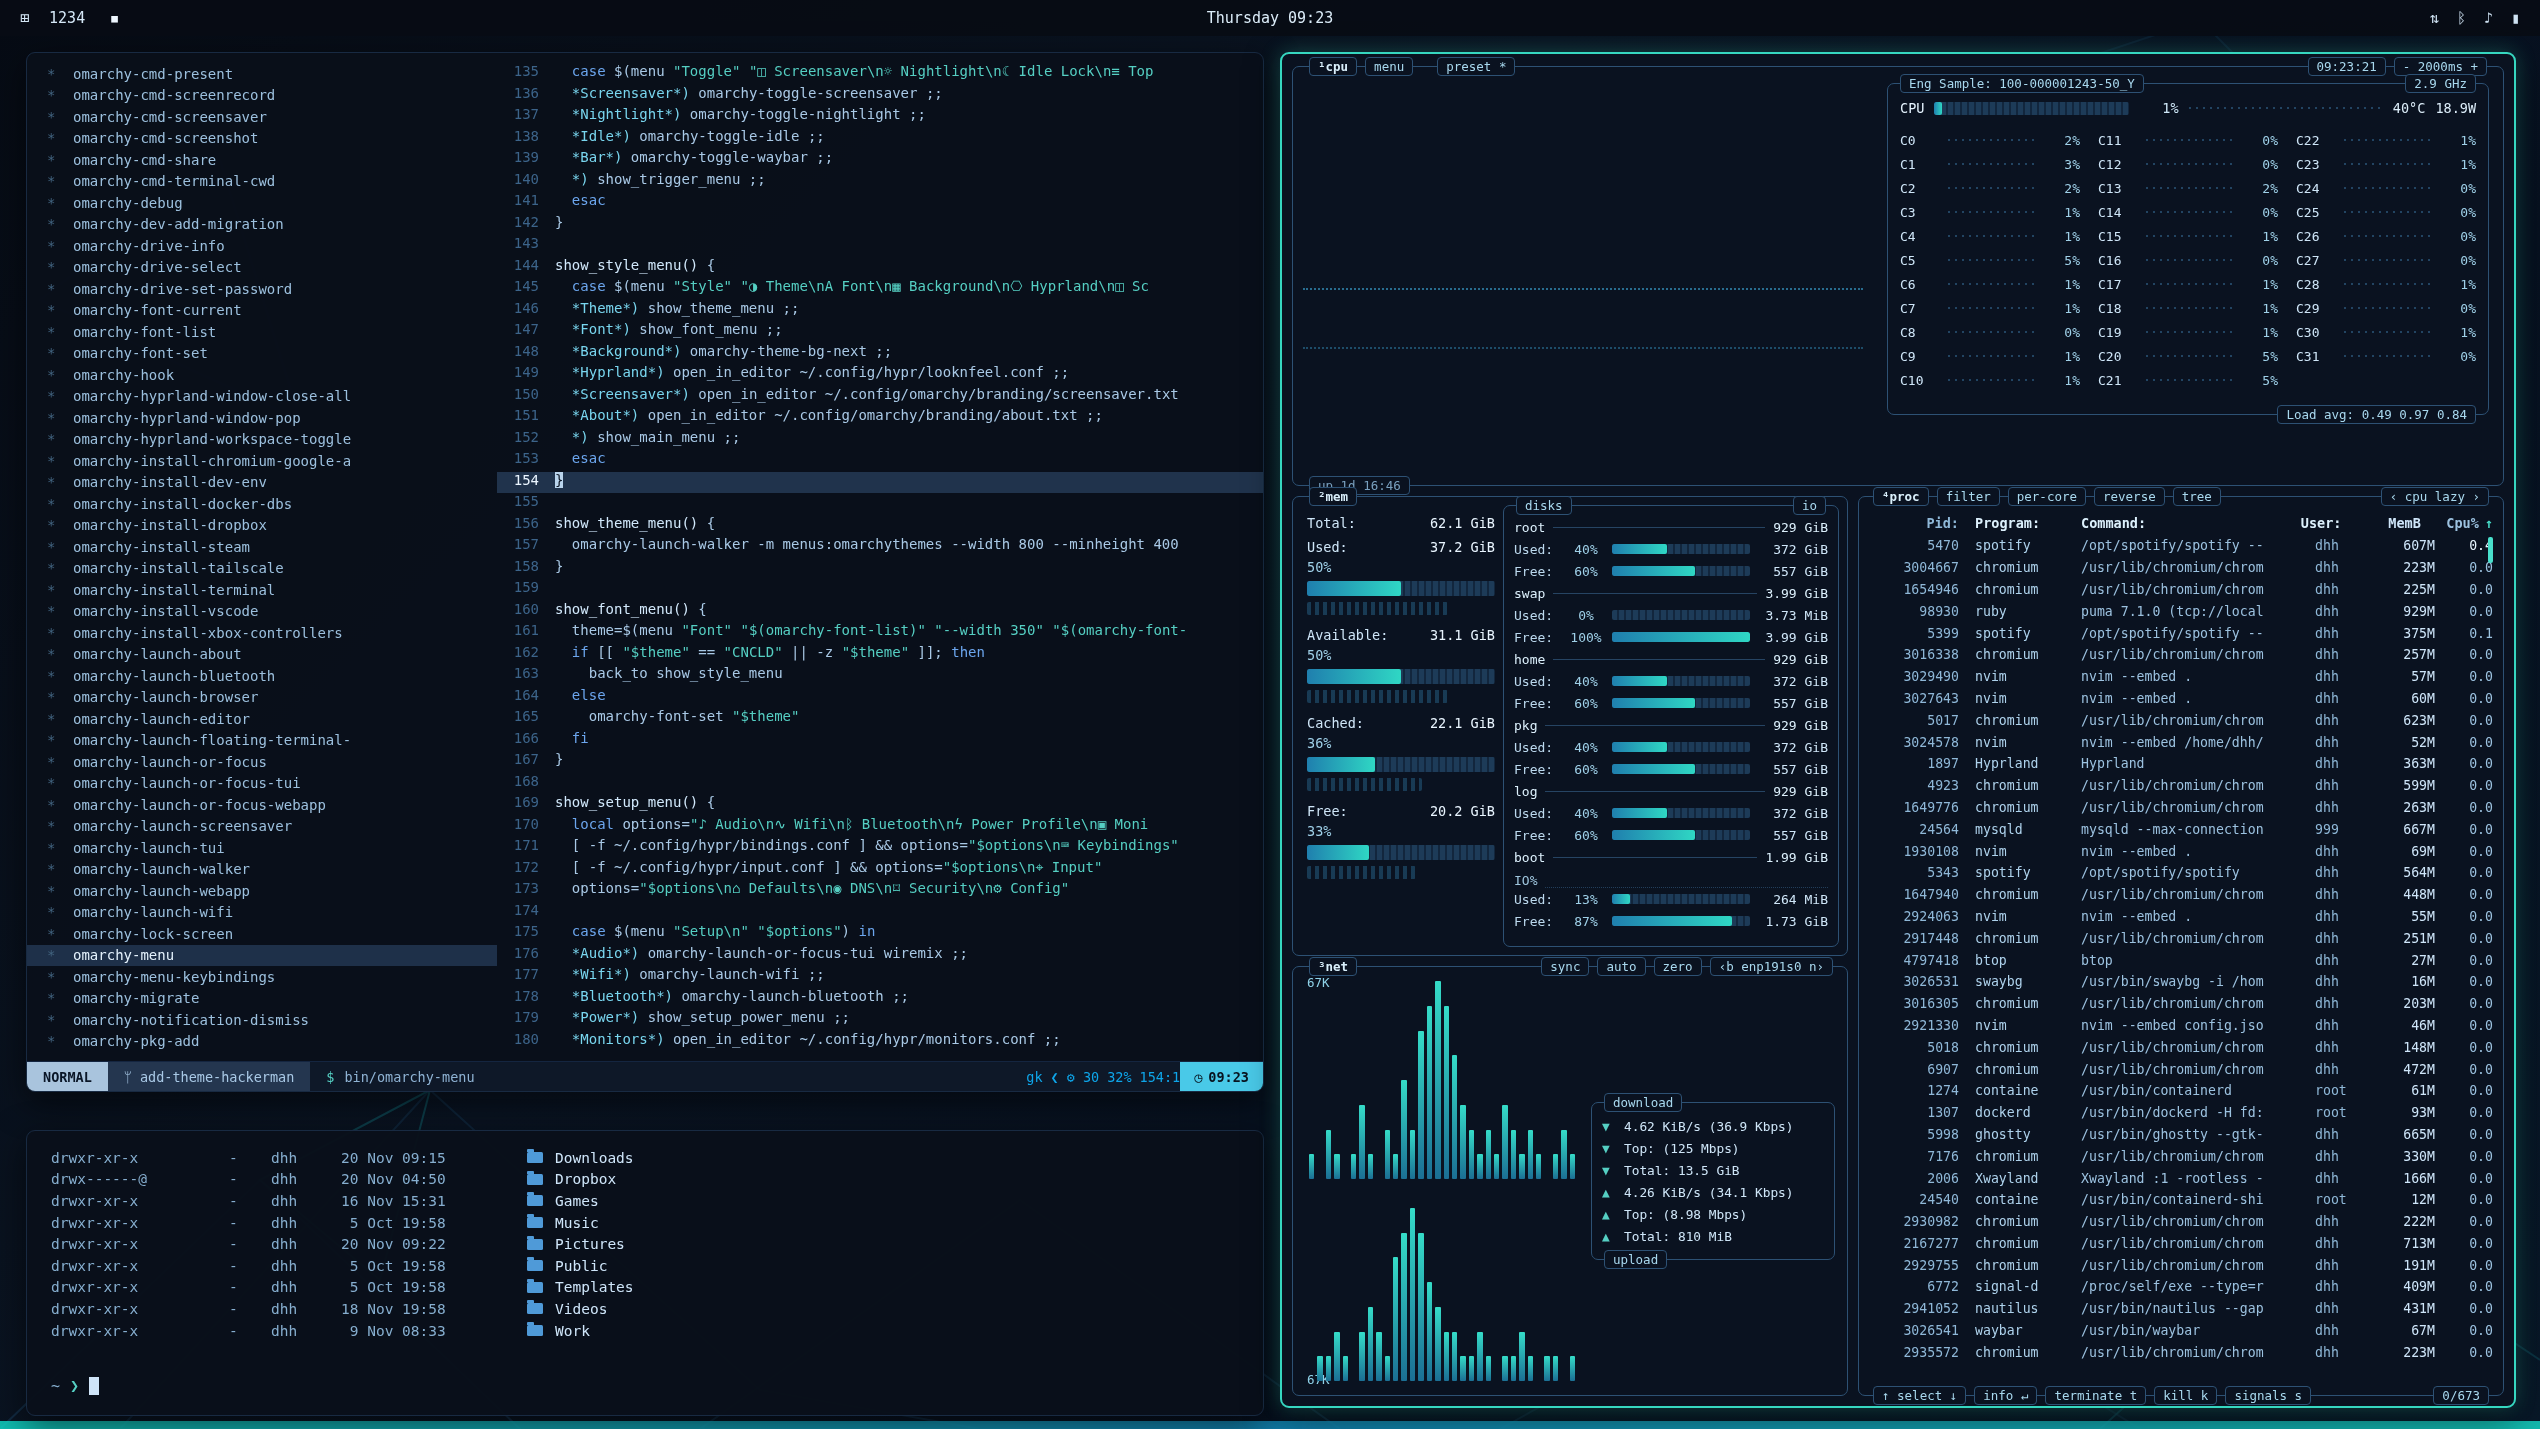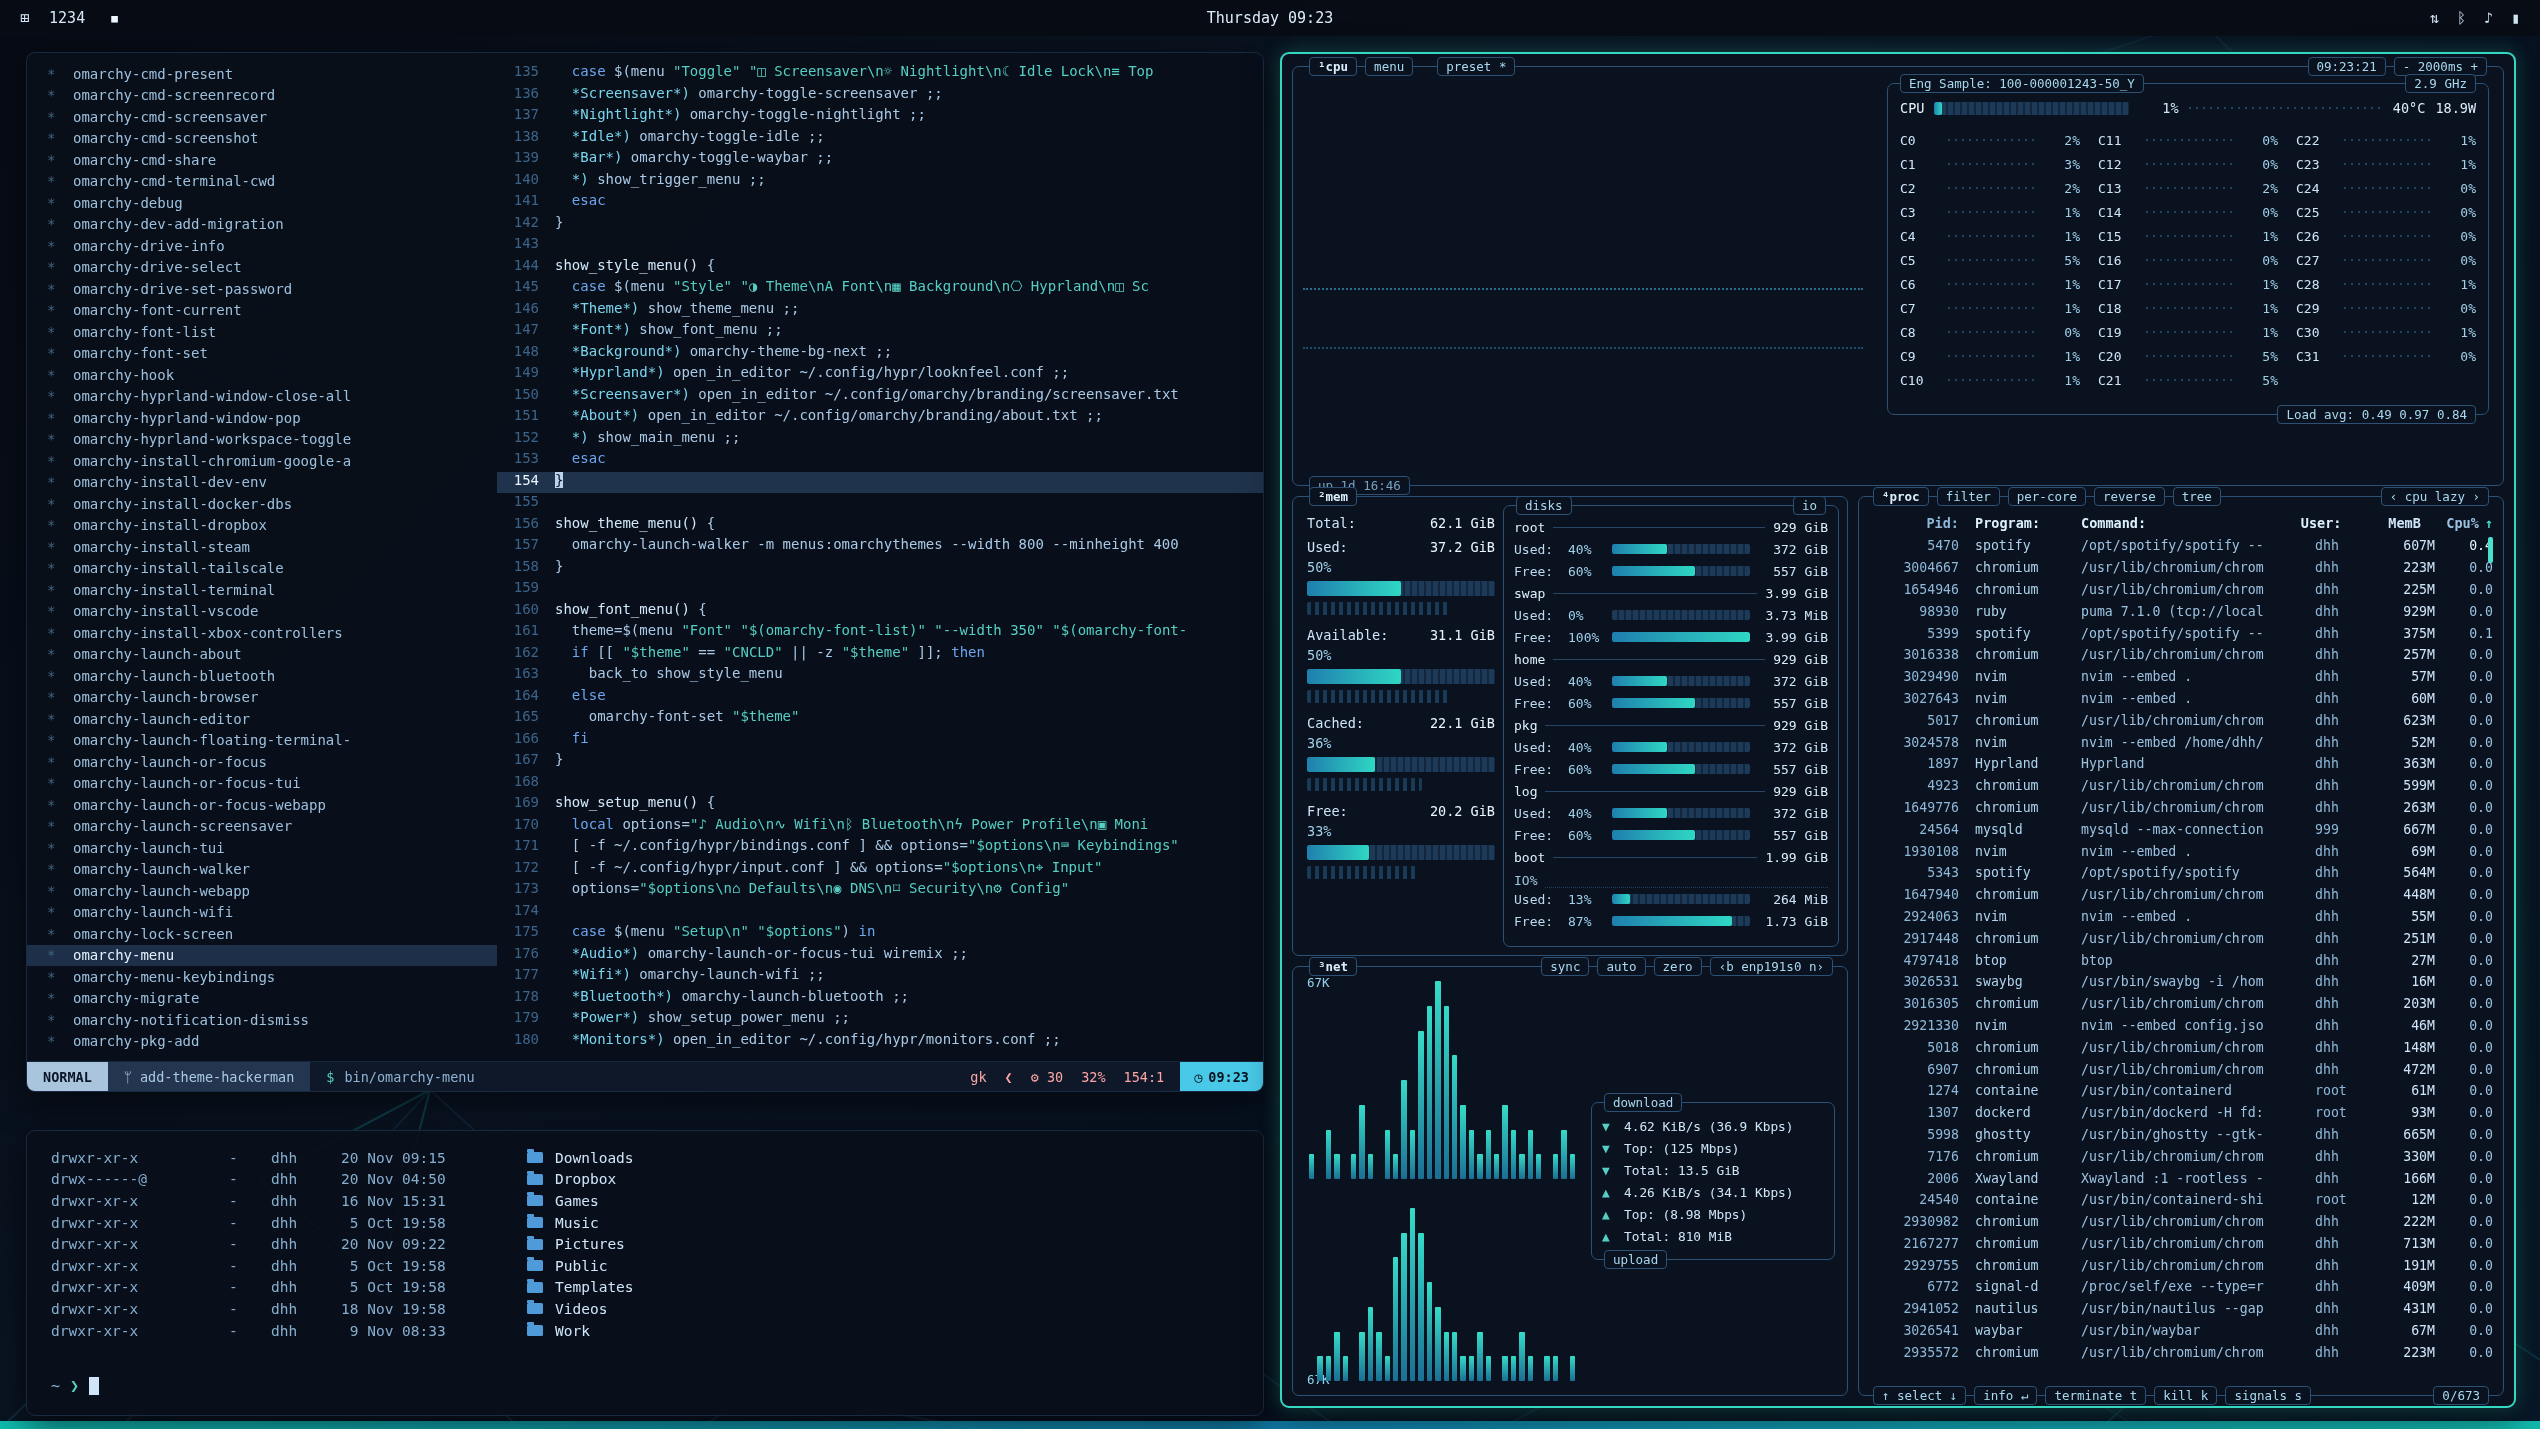--- a/index.html
+++ b/index.html
@@ -39,21 +39,21 @@
 .code-row .ctext{flex:1;color:#a9c9e6}
 .code-row.cursorline{background:#20334c}
 .code-row.cursorline .gutter{color:#eaf5ff}
 .s{color:#55cfc3}.k{color:#6ca6ee}.p{color:#79d6ef}.f{color:#d2e9fc}
 .cursor{background:#b9d4ec;color:#0a1422}
 .statusline{height:30px;display:flex;align-items:stretch;background:#0e1828;border-top:1px solid #142540;font-size:13.5px}
 .sl-mode{background:#a9c4dd;color:#0a1627;font-weight:bold;padding:0 16px;display:flex;align-items:center}
 .sl-branch{background:#24364f;color:#a9c9e6;padding:0 16px;display:flex;align-items:center;gap:8px}
 .sl-file{padding:0 16px;display:flex;align-items:center;gap:10px;color:#8fb3d4}
 .sl-dollar{color:#55cfc3}
-.sl-right{margin-left:auto;display:flex;gap:18px;align-items:center;color:#fca5a5;padding-right:16px}
+.sl-right{margin-left:auto;display:flex;gap:8px;align-items:center;color:#0ea5e9;}
 .sl-clock{background:#49c9e8;color:#08131f;font-weight:bold;padding:0 14px;display:flex;align-items:center;gap:6px}
 
 
 .filesterm{left:26px;top:1130px;width:1238px;height:286px;padding:16px 24px;font-size:14.5px}
 .lsrow{height:21.6px;display:flex;align-items:center;white-space:pre}
 .ls-perm{width:178px;color:#86aecf}
 .ls-size{width:42px;color:#86aecf}
 .ls-owner{width:70px;color:#86aecf}
 .ls-date{width:186px;color:#86aecf}
 .folder{width:16px;height:11px;background:#4f9ad8;border-radius:1.5px;position:relative;display:inline-block;margin-right:12px}
@@ -110,21 +110,21 @@
 .hist{height:13px;margin-bottom:8px;background:repeating-linear-gradient(90deg,#1d4866 0 4px,transparent 4px 8px);opacity:.75;border-radius:2px}
 .disks-box{flex:1;margin:8px 8px 8px 2px;border:1px solid #2d5174;border-radius:7px;position:relative;padding:10px 10px 6px;font-size:13px}
 .disk-head{display:flex;align-items:center;height:22px}
 .disk-head .dname{color:#dcf0fc}
 .disk-head .dline{flex:1;border-top:1px solid #2d5174;margin:0 8px;opacity:.8}
 .disk-head .dsize{color:#dcf0fc}
 .disk-io{display:flex;align-items:flex-end;height:20px;color:#9fc6de}
 .disk-io .dline{flex:1;border-top:1px dotted #2d5174;margin-left:8px;opacity:.7}
 .disk-row{display:flex;align-items:center;height:22px;gap:8px}
 .disk-row .dl{width:46px;color:#bcd9ee}
-.disk-row .dp{width:36px;text-align:left;color:#9fd0e8}
+.disk-row .dp{width:36px;text-align:center;color:#9fd0e8}
 .disk-row .meter{flex:1;height:10px}
 .disk-row .dv{width:70px;text-align:right;color:#cfe6f8}
 
 
 .net-panel{flex:1}
 .net-graph{position:absolute;left:12px;top:12px;bottom:12px;right:268px;display:flex;flex-direction:column}
 .net-half{flex:1;display:flex;align-items:flex-end;gap:3px;padding:2px 4px;overflow:hidden}
 .nbar{width:6px;background:linear-gradient(180deg,#35dcc8,#1b6f94);border-radius:1px}
 .net-scale-top{position:absolute;left:14px;top:8px;font-size:12.5px;color:#8fd2e8}
 .net-scale-bottom{position:absolute;left:14px;bottom:8px;font-size:12.5px;color:#8fd2e8}

